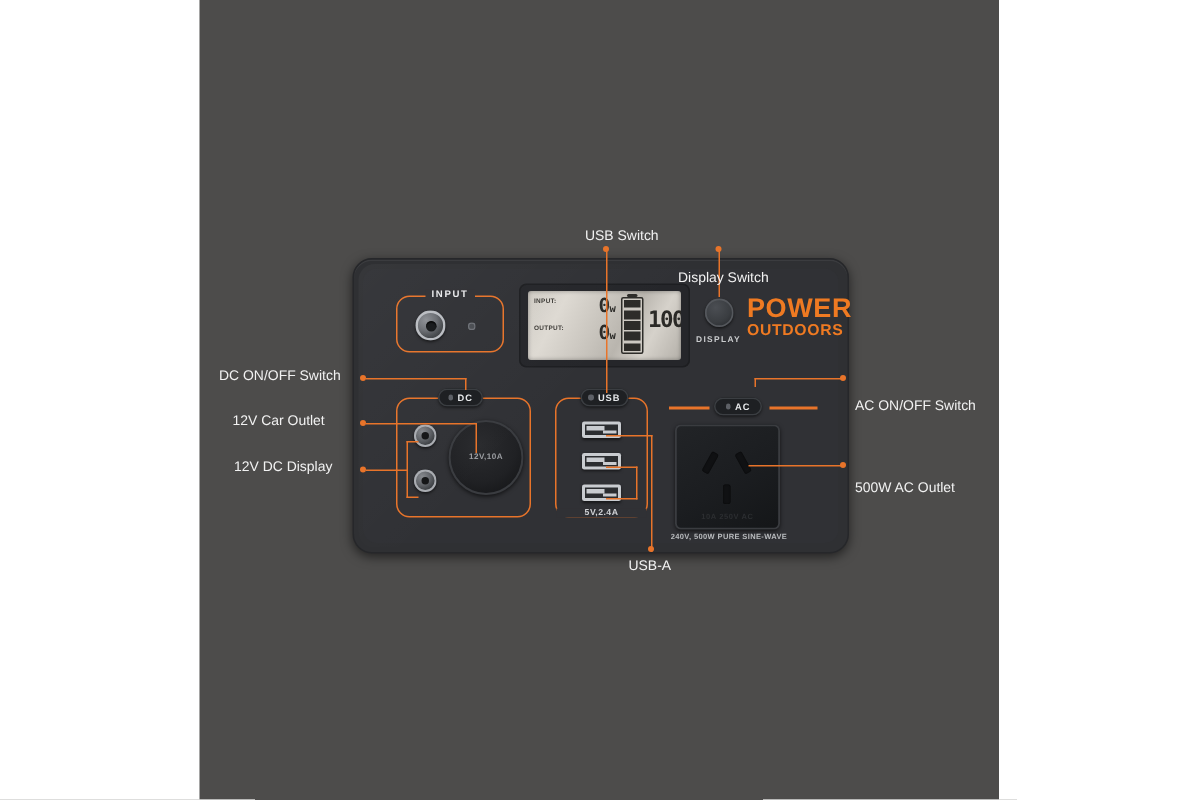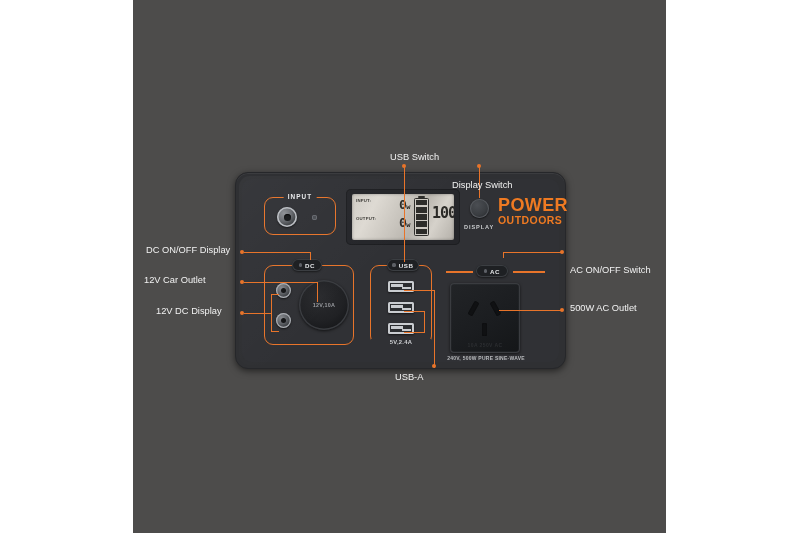--- a/index.html
+++ b/index.html
@@ -316,47 +316,47 @@
   <div id="backdrop"></div>
 
   <div class="clabel" style="left:375px; top:152px;margin-left:15px;">USB Switch</div>
   <div class="cline cv" style="left:404px; top:166px; height:96px;"></div>
   <div class="cdot" style="left:402px; top:164px;"></div>
 
   <div class="clabel" style="left:452px; top:152px;margin-top:28px;">Display Switch</div>
   <div class="cline cv" style="left:479px; top:166px; height:32px;"></div>
   <div class="cdot" style="left:477px; top:164px;"></div>
 
-  <div class="clabel r" style="left:146px; top:245px;">DC ON/OFF Display</div>
+  <div class="clabel r" style="left:146px; top:245px;">DC ON/OFF Switch</div>
   <div class="cdot" style="left:240px; top:250px;"></div>
   <div class="cline ch" style="left:244px; top:252px; width:67px;"></div>
   <div class="cline cv" style="left:310px; top:252px; height:8px;"></div>
 
-  <div class="clabel r" style="left:144px; top:275px;">12V Car Outlet</div>
+  <div class="clabel r" style="left:155px; top:275px;">12V Car Outlet</div>
   <div class="cdot" style="left:240px; top:280px;"></div>
   <div class="cline ch" style="left:244px; top:282px; width:74px;"></div>
   <div class="cline cv" style="left:317px; top:282px; height:20px;"></div>
 
   <div class="clabel r" style="left:156px; top:306px;">12V DC Display</div>
   <div class="cdot" style="left:240px; top:311px;"></div>
   <div class="cline ch" style="left:244px; top:313px; width:28px;"></div>
   <div class="cline cv" style="left:271px; top:294px; height:38px;"></div>
   <div class="cline ch" style="left:271px; top:294px; width:8px;"></div>
   <div class="cline ch" style="left:271px; top:331px; width:8px;"></div>
 
   <div class="clabel" style="left:570px; top:245px;margin-top:20px;">AC ON/OFF Switch</div>
   <div class="cdot" style="left:560px; top:250px;"></div>
   <div class="cline ch" style="left:503px; top:252px; width:59px;"></div>
   <div class="cline cv" style="left:503px; top:252px; height:6px;"></div>
 
-  <div class="clabel" style="left:570px; top:303px;">500W AC Outlet</div>
+  <div class="clabel" style="left:570px; top:320px;">500W AC Outlet</div>
   <div class="cdot" style="left:560px; top:308px;"></div>
   <div class="cline ch" style="left:499px; top:310px; width:63px;"></div>
 
-  <div class="clabel" style="left:395px; top:372px;">USB-A</div>
+  <div class="clabel" style="left:419px; top:372px;">USB-A</div>
   <div class="cline cv" style="left:434px; top:290px; height:78px;"></div>
   <div class="cdot" style="left:432px; top:364px;"></div>
   <div class="cline ch" style="left:404px; top:290px; width:31px;"></div>
   <div class="cline ch" style="left:404px; top:311px; width:21px;"></div>
   <div class="cline cv" style="left:424px; top:311px; height:22px;"></div>
   <div class="cline ch" style="left:404px; top:332px; width:21px;"></div>
 
   <div id="panel">
     <div class="face">
 

